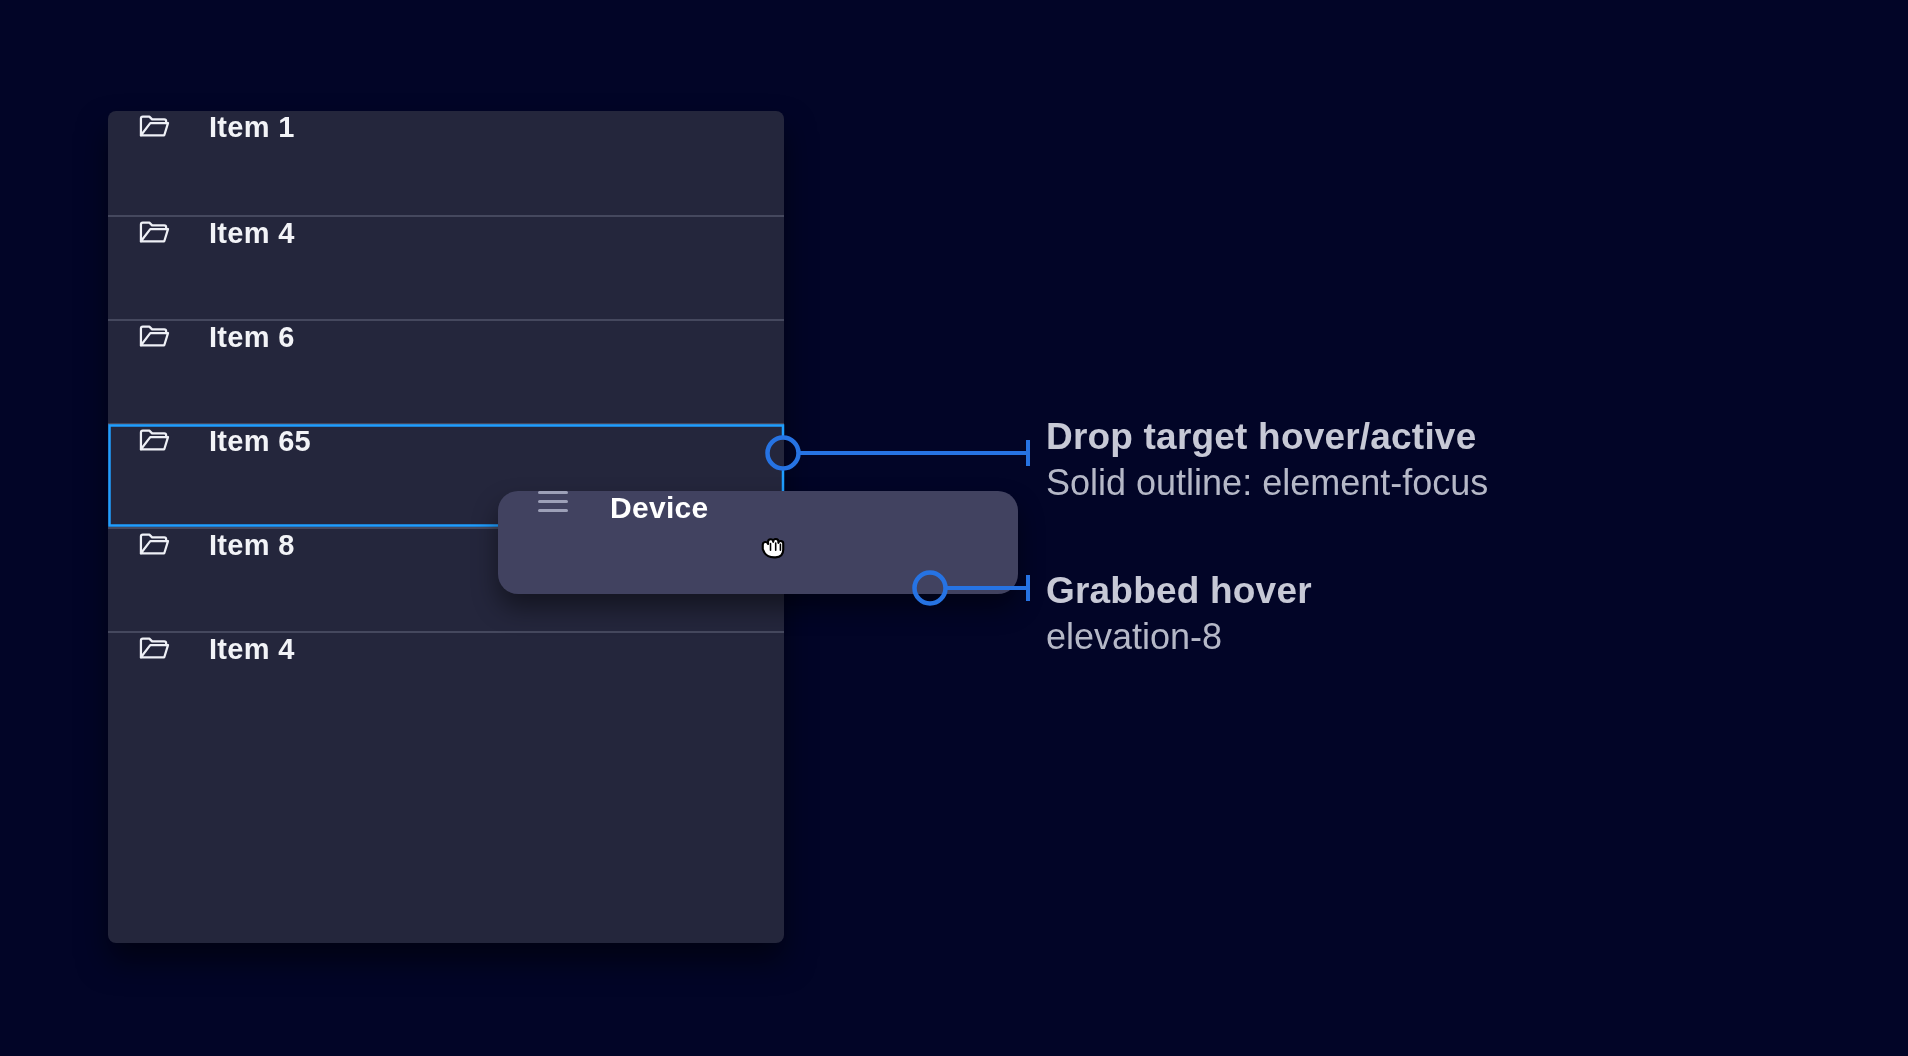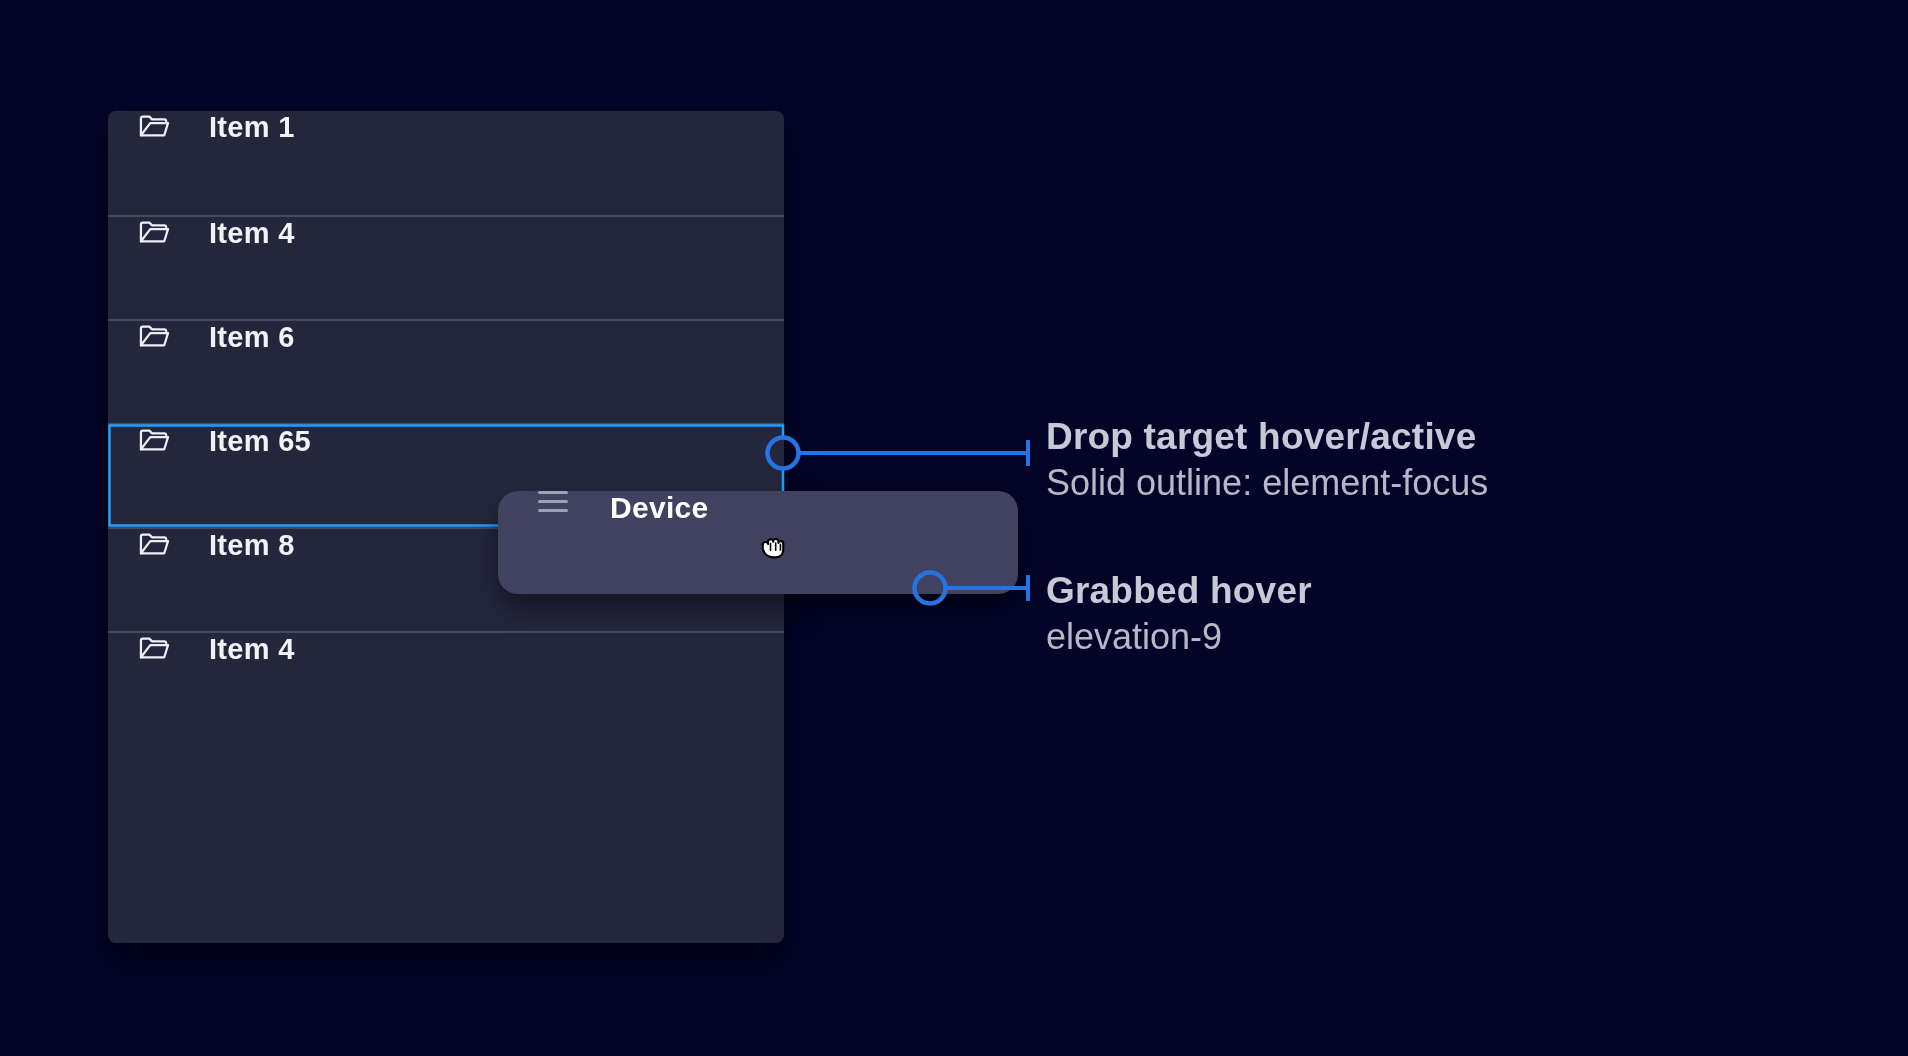--- a/index.html
+++ b/index.html
@@ -119,14 +119,14 @@
   <path d="M6 15 V11.2 A2.4 2.4 0 0 1 10.7 10.4 V8.6 A2.3 2.3 0 0 1 15.3 8.5 V8.2 A2.3 2.3 0 0 1 19.9 8.4 V9.4 A2.2 2.2 0 0 1 24.2 10.2 V15.5 Q24.2 21.8 17.4 22.3 Q10.3 22.8 7.4 18 Z" fill="#ffffff" stroke="#000000" stroke-width="1.9" stroke-linejoin="round"></path>
   <path d="M12.9 10 V16 M17.5 9.6 V16 M21.7 10.6 V16" stroke="#000000" stroke-width="1.4" stroke-linecap="round"></path>
 </svg>
 
 <div class="callout-text callout-drop">
   <div class="title">Drop target hover/active</div>
   <div class="subtitle">Solid outline: element-focus</div>
 </div>
 <div class="callout-text callout-grab">
   <div class="title">Grabbed hover</div>
-  <div class="subtitle">elevation-9</div>
+  <div class="subtitle">elevation-8</div>
 </div>
 
 </body></html>

